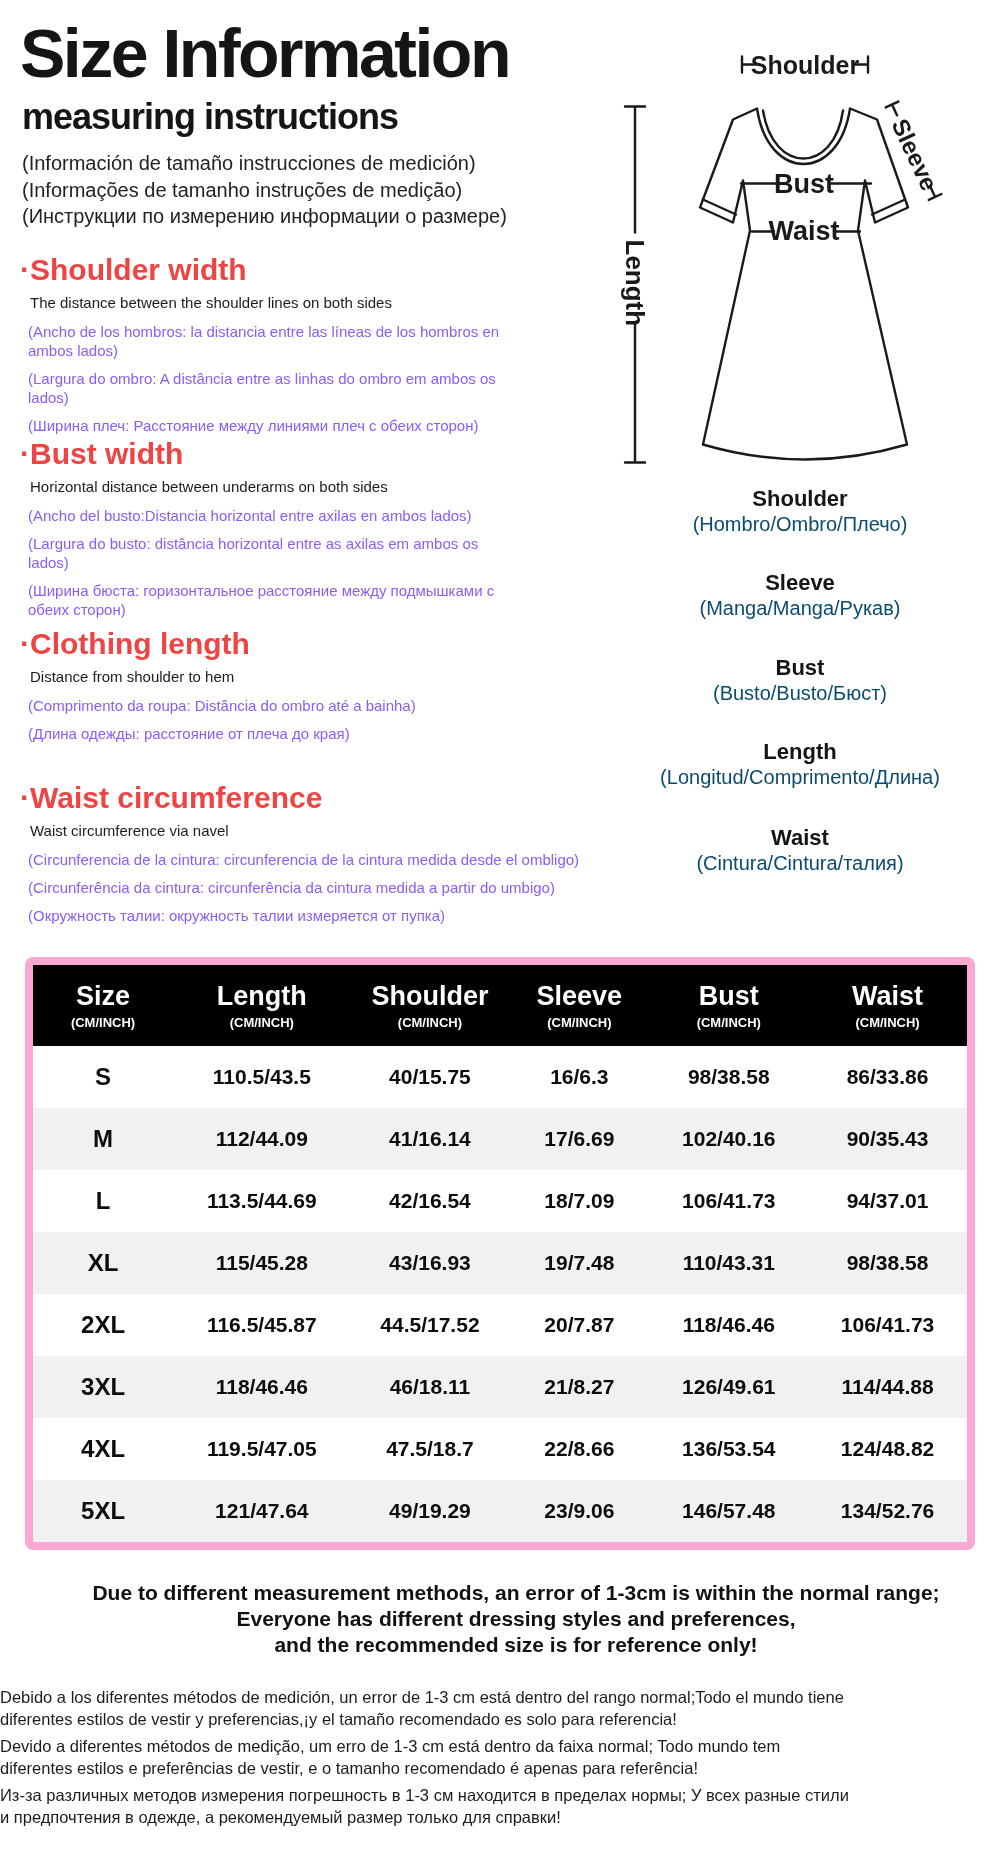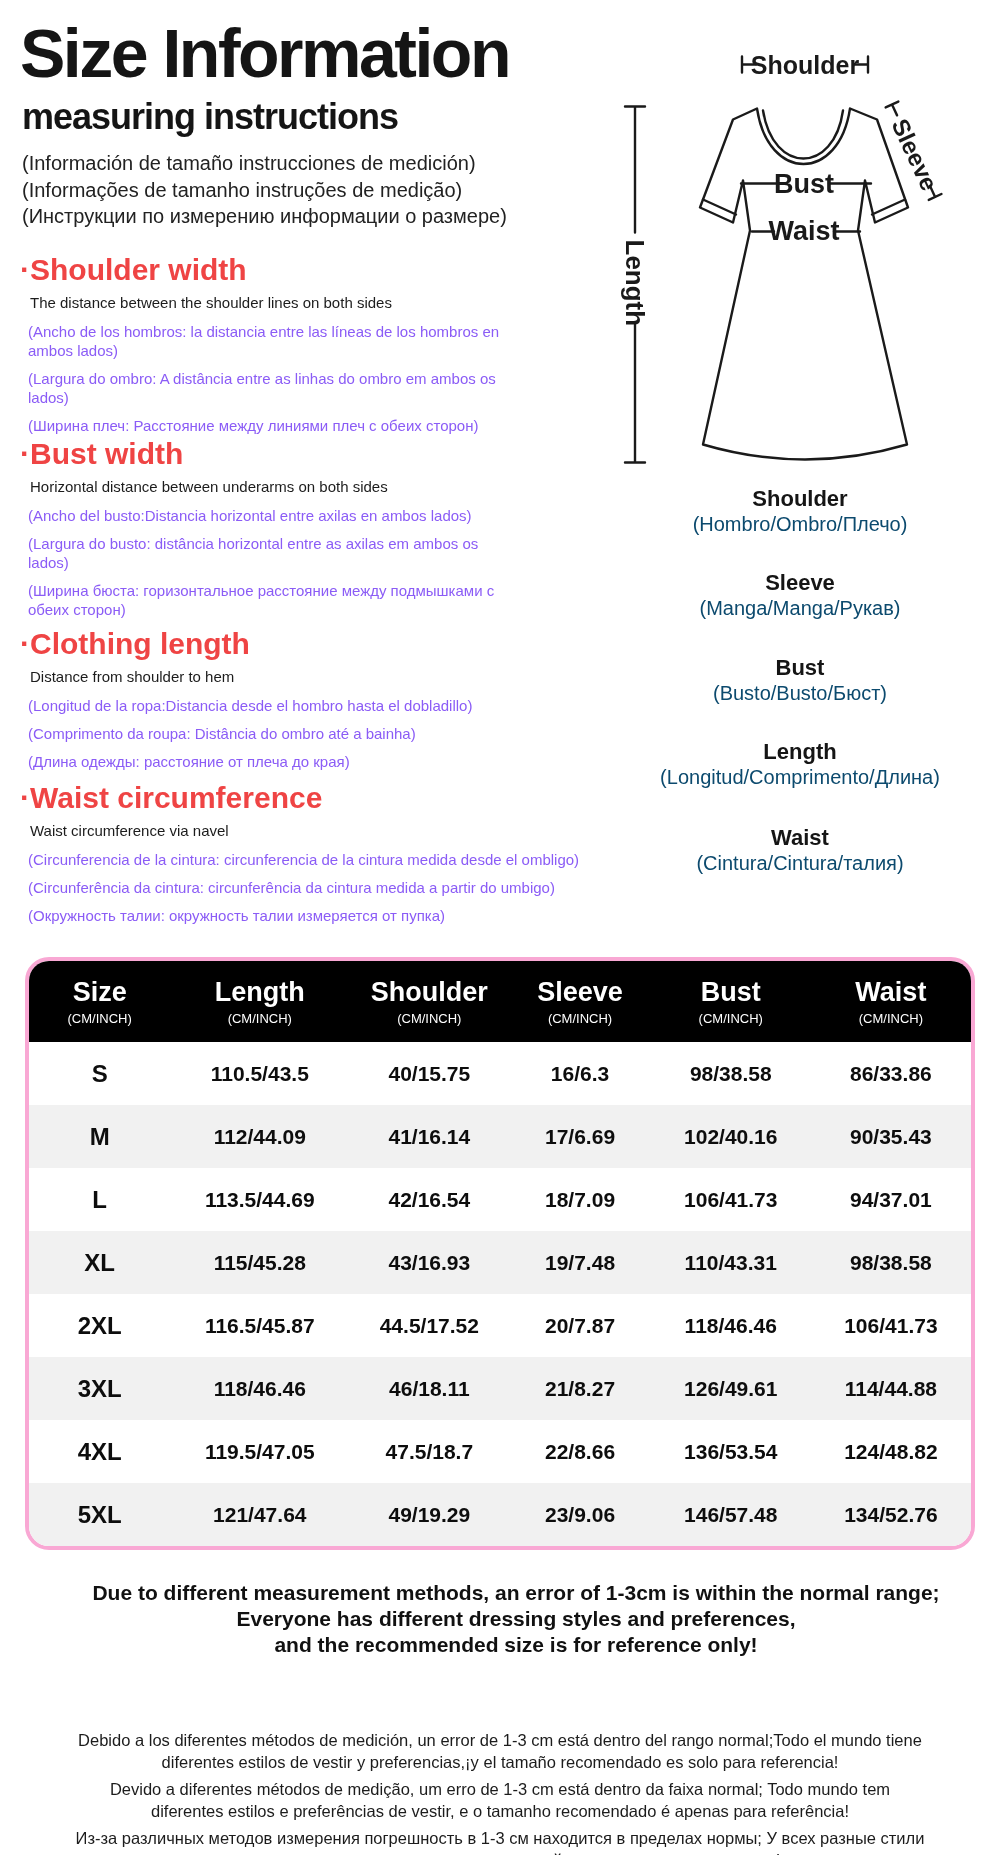--- a/index.html
+++ b/index.html
@@ -32,37 +32,37 @@
   .legend-term { font-size:22px; font-weight:700; line-height:26px; color:#151515; }
   .legend-trans{ font-size:20px; line-height:25px; color:#0c4a6e; }
   #legend-shoulder { top:486px; }
   #legend-sleeve   { top:570px; }
   #legend-bust     { top:655px; }
   #legend-length   { top:739px; }
   #legend-waist    { top:825px; }
 
   
   .size-table { left:25px; top:957px; width:950px; height:593px;
-                border:4px solid #f9a8d4; border-radius:24px; overflow:hidden;
+                border:8px solid #f9a8d4; border-radius:8px; overflow:hidden;
                 display:flex; flex-direction:column; background:#fff; }
   .thead { background:#000; color:#fff; height:81px; display:flex; align-items:center; flex-shrink:0; }
   .trow  { display:flex; align-items:center; flex:1; background:#fff; }
   .trow.alt { background:#f1f1f1; }
   .cell { text-align:center; }
   .c0{width:15%;} .c1{width:19%;} .c2{width:17%;} .c3{width:15%;} .c4{width:17%;} .c5{width:17%;}
   .th-label { font-size:27px; font-weight:700; line-height:28px; }
-  .th-unit  { font-size:13px; font-weight:400; margin-top:5px; }
+  .th-unit  { font-size:13px; font-weight:700; margin-top:5px; }
   .cell-size  { font-size:24px; font-weight:700; color:#0d0d0d; }
   .cell-value { font-size:21px; font-weight:700; color:#0d0d0d; }
 
   
   .footer-en { left:16px; top:1580px; width:1000px; text-align:center; font-size:21px; font-weight:700;
                line-height:26px; color:#111; white-space:pre-line; }
-  .footer-sm { left:0; width:1000px; text-align:center; font-size:16.5px; line-height:22px;
-               color:#1c1c1c; white-space:pre-line;margin-top:43px; }
+  .footer-sm { left:0; width:1000px; font-size:16.5px; line-height:22px;
+               color:#1c1c1c; white-space:pre-line; }
   #footer-es { top:1686px; }
   #footer-pt { top:1735px; }
   #footer-ru { top:1784px; }
 </style>
 </head>
 <body>
 
 <div class="abs main-title">Size Information</div>
 <div class="abs sub-title">measuring instructions</div>
 <div class="abs title-trans">(Información de tamaño instrucciones de medición)
@@ -85,21 +85,20 @@
   <div class="sec-note">(Ancho del busto:Distancia horizontal entre axilas en ambos lados)</div>
   <div class="sec-note">(Largura do busto: distância horizontal entre as axilas em ambos os
 lados)</div>
   <div class="sec-note">(Ширина бюста: горизонтальное расстояние между подмышками с
 обеих сторон)</div>
 </div>
 
 <div class="abs section" id="section-length">
   <div class="sec-title">·Clothing length</div>
   <div class="sec-desc">Distance from shoulder to hem</div>
-  <div class="sec-note">(Longitud de la ropa:Distancia desde el hombro hasta el dobladillo)</div>
   <div class="sec-note">(Comprimento da roupa: Distância do ombro até a bainha)</div>
   <div class="sec-note">(Длина одежды: расстояние от плеча до края)</div>
 </div>
 
 <div class="abs section" id="section-waist">
   <div class="sec-title">·Waist circumference</div>
   <div class="sec-desc">Waist circumference via navel</div>
   <div class="sec-note">(Circunferencia de la cintura: circunferencia de la cintura medida desde el ombligo)</div>
   <div class="sec-note">(Circunferência da cintura: circunferência da cintura medida a partir do umbigo)</div>
   <div class="sec-note">(Окружность талии: окружность талии измеряется от пупка)</div>

